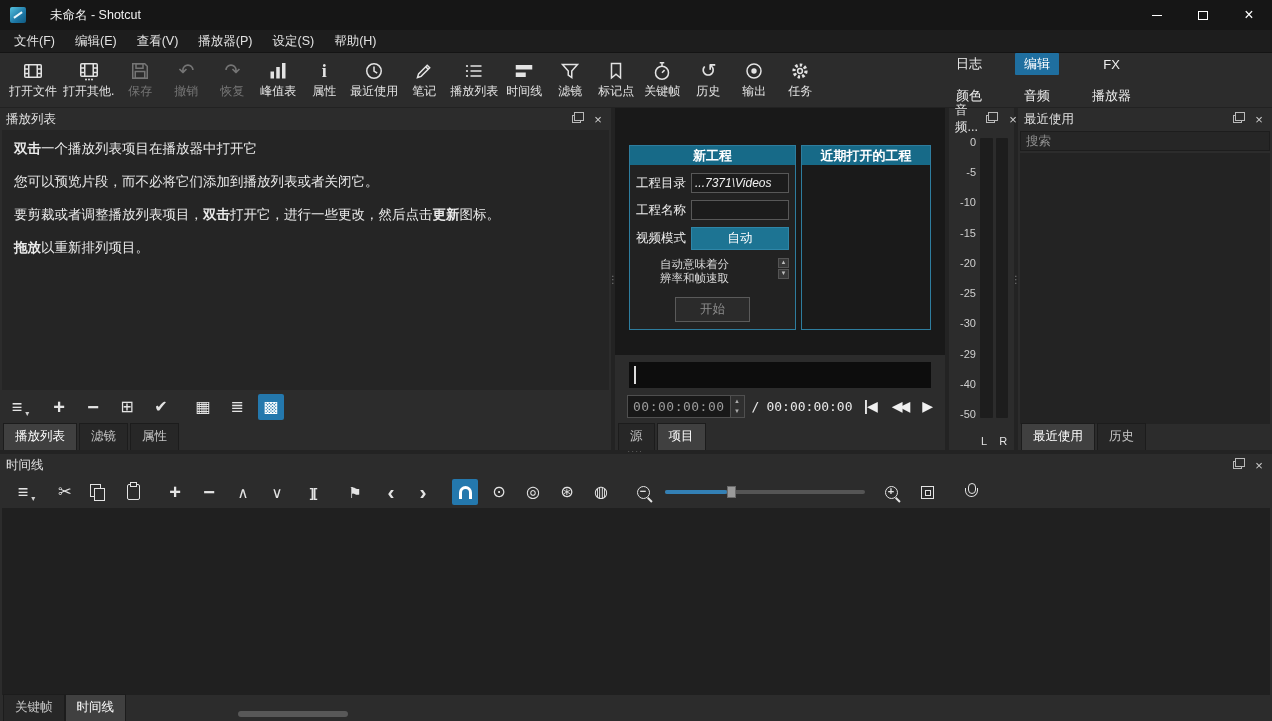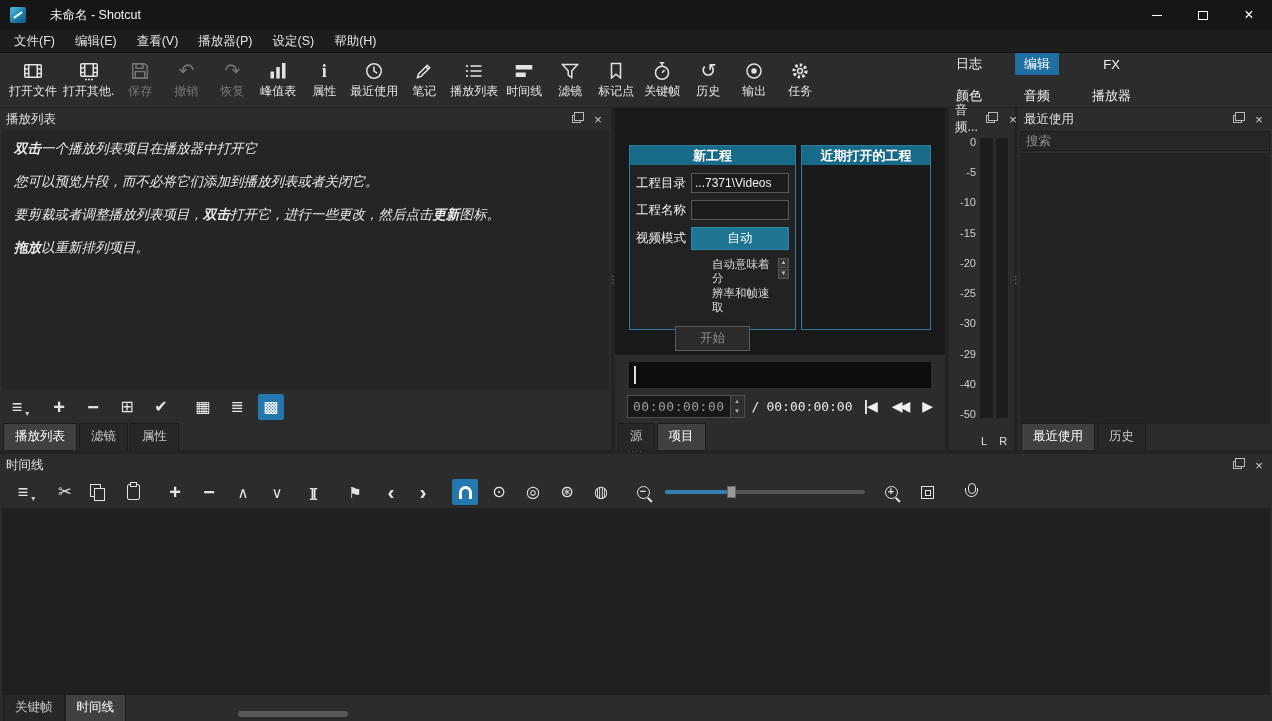--- a/index.html
+++ b/index.html
@@ -56,21 +56,21 @@
   .ph-btn { width:14px; height:14px; display:flex; align-items:center; justify-content:center; }
   .i-float { position:relative; width:9px; height:8px; border:1px solid #b9b9b9; }
   .i-float::before { content:""; position:absolute; right:-4px; top:-4px; width:8px; height:7px;
     border:1px solid #b9b9b9; background:#2c2c2c; }
   .i-x { font-size:13px; line-height:1; color:#cfcfcf; }
 
   
   .playlist-panel { width:611px; flex:none; }
   .playlist-body { flex:1; background:#252525; margin:0 2px; padding:10px 12px;
     font-size:13.5px; line-height:1.4; color:#eaeaea; }
-  .playlist-body p { margin-bottom:14px;font-style:italic; }
+  .playlist-body p { margin-bottom:14px; }
   .playlist-body .b { font-weight:bold; }
   .panel-toolbar { height:34px; flex:none; display:flex; align-items:center; padding:0 4px; }
   .ptb { width:26px; height:26px; display:flex; align-items:center; justify-content:center;
     color:#e4e4e4; border-radius:2px; flex:none; }
   .ptb .g16 { font-size:16px; line-height:1; }
   .ptb .g20 { font-size:20px; font-weight:bold; line-height:1; }
   .ptb.active { background:#2478ad; color:#fff; }
   .menu-glyph { position:relative; font-size:18px; line-height:1; }
   .menu-glyph i { position:absolute; right:-7px; bottom:-2px; font-style:normal; font-size:8px; color:#cfcfcf; }
 
@@ -84,26 +84,26 @@
   .player-area { flex:1; background:#191919; display:flex; justify-content:center;
     align-items:flex-start; padding-top:37px; gap:5px; }
   .np-dialog { width:167px; height:185px; border:1px solid #2e7d9e; background:#222;
     display:flex; flex-direction:column; }
   .np-header { height:19px; flex:none; background:#176a88; color:#fff; font-weight:bold;
     font-size:13px; display:flex; align-items:center; justify-content:center; }
   .np-body { flex:1; padding:8px 6px 6px; display:flex; flex-direction:column; gap:7px; font-size:12.5px; }
   .np-row { display:flex; align-items:center; gap:5px; }
   .np-label { white-space:nowrap; color:#eee; }
   .np-dir-btn { flex:1; min-width:0; background:#1c1c1c; border:1px solid #585858; color:#f0f0f0;
-    font-size:12px; padding:2px 3px; text-align:left; white-space:nowrap; overflow:hidden; }
+    font-size:12px; padding:2px 3px; text-align:left; white-space:nowrap; overflow:hidden;font-style:italic; }
   .np-input { flex:1; min-width:0; height:20px; background:#1c1c1c; border:1px solid #585858;
     color:#eee; font-size:12px; padding:0 3px; }
   .np-auto-btn { flex:1; background:#1d7493; border:1px solid #2e86a8; color:#fff;
     font-size:12.5px; padding:2px 0; text-align:center; }
-  .np-hint { position:relative; margin-left:76px; padding-right:16px; font-size:11.5px;
+  .np-hint { position:relative; margin-left:24px; padding-right:16px; font-size:11.5px;
     line-height:1.25; color:#dcdcdc; }
   .hint-spin { position:absolute; right:0; top:1px; display:flex; flex-direction:column; gap:1px; }
   .hint-spin span { width:11px; height:10px; background:#383838; border:1px solid #555;
     color:#bdbdbd; font-size:6px; display:flex; align-items:center; justify-content:center; }
   .np-start-btn { margin:4px auto 0; padding:3px 24px; background:#2b2b2b;
     border:1px solid #5a5a5a; color:#8f8f8f; font-size:12.5px; }
   .recent-proj { width:130px; height:185px; border:1px solid #2e7d9e; display:flex; flex-direction:column; }
   .rp-body { flex:1; background:#1a1a1a; }
 
   .seekbar { height:26px; flex:none; margin:7px 14px 0; background:#0d0d0d; position:relative; }

